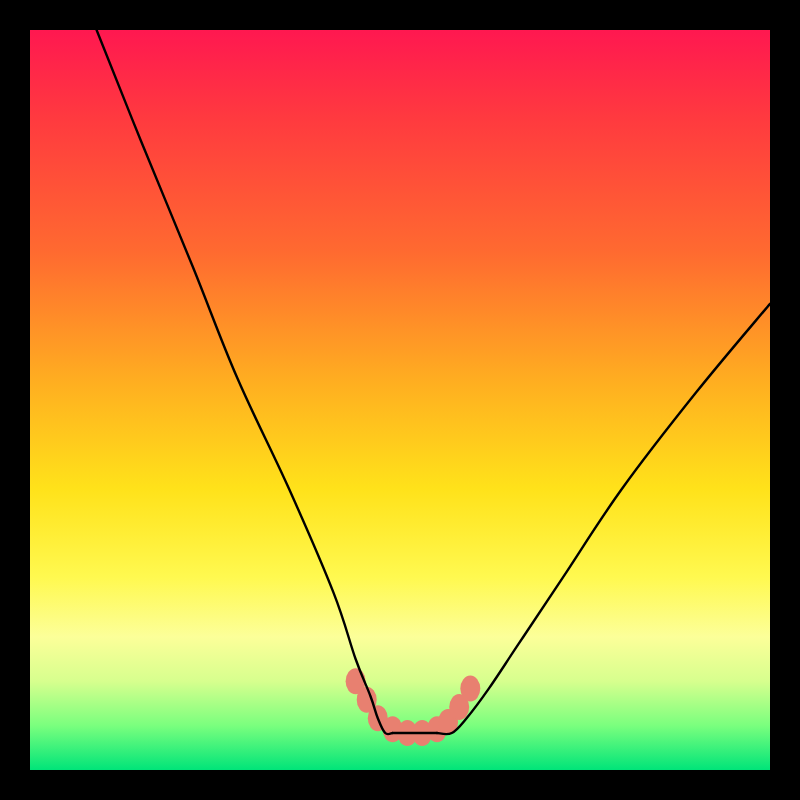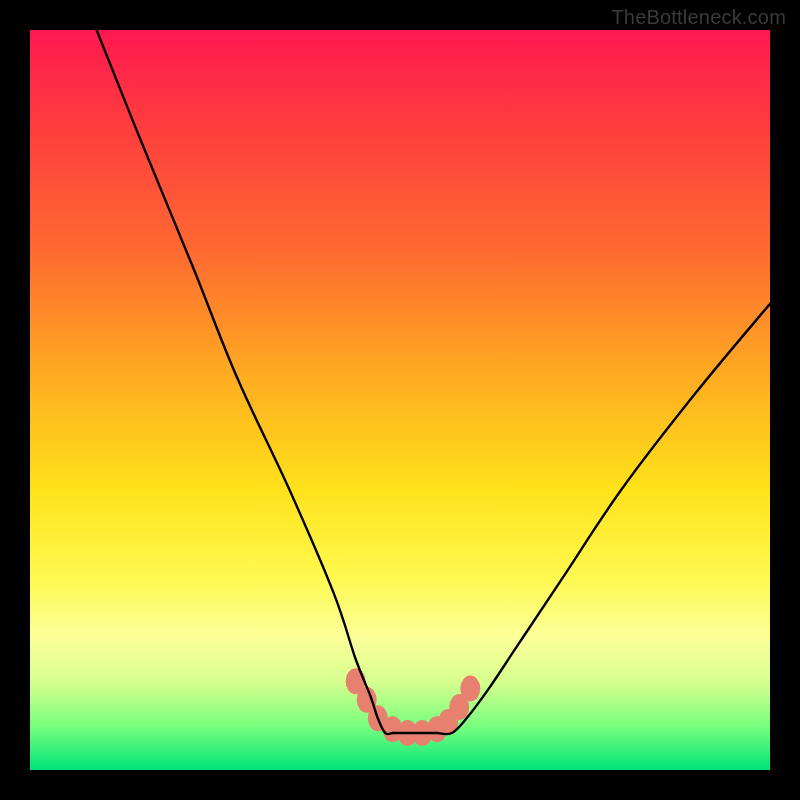--- a/index.html
+++ b/index.html
@@ -71,14 +71,13 @@
           <ellipse cx="407.00000000000006" cy="699.3" rx="10" ry="13" fill="#e88070"></ellipse>
           <ellipse cx="418.09999999999997" cy="691.9" rx="10" ry="13" fill="#e88070"></ellipse>
           <ellipse cx="429.2" cy="677.1" rx="10" ry="13" fill="#e88070"></ellipse>
           <ellipse cx="440.29999999999995" cy="658.6" rx="10" ry="13" fill="#e88070"></ellipse>
         </g>
       <path id="left-arm" fill="none" stroke="#000" stroke-width="2.4" stroke-linecap="round" d="M 66.6,0 C 74.592,19.98 93.684,68.376 111,111 C 128.316,153.624 145.484,194.17599999999996 162.8,236.79999999999995 C 180.116,279.4239999999999 189.88400000000001,307.8399999999999 207.20000000000002,347.79999999999995 C 224.51600000000002,387.76 241.684,420.172 259,458.8 C 276.316,497.428 291.412,531.764 303.4,562.4 C 315.388,593.036 318.94,610.352 325.6,629 C 332.26000000000005,647.648 336.40400000000005,655.3439999999999 340.40000000000003,666 C 344.396,676.6560000000001 345.13599999999997,681.5400000000001 347.79999999999995,688.2 C 350.46399999999994,694.86 352.536,700.336 355.2,703 C 357.864,705.664 361.268,703 362.59999999999997,703"></path>
       <path id="right-arm" fill="none" stroke="#000" stroke-width="2.4" stroke-linecap="round" d="M 407.00000000000006,703 C 409.66400000000004,703 416.472,705.664 421.79999999999995,703 C 427.12799999999993,700.336 429.93999999999994,696.192 436.59999999999997,688.2 C 443.26,680.2080000000001 449.476,671.9200000000001 458.8,658.6 C 468.124,645.28 475.08000000000004,634.1800000000001 488.40000000000003,614.2 C 501.72,594.22 514.1519999999999,575.572 532.8,547.6 C 551.448,519.628 568.024,492.1 592,458.8 C 615.976,425.5 639.36,395.9 666,362.59999999999997 C 692.64,329.29999999999995 726.68,289.784 740,273.8"></path>
       <path id="floor" fill="none" stroke="#000" stroke-width="2.4" stroke-linecap="round" d="M 362.59999999999997,703 C 370.592,703 399.00800000000004,703 407.00000000000006,703"></path>
     </svg>
   </div>
-  <div class="attribution">TheBottleneck.com</div>
 </div>
 
 </body></html>

